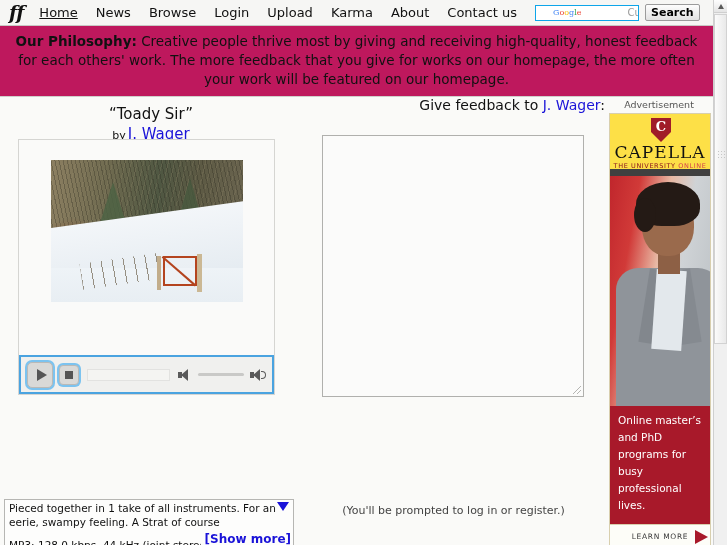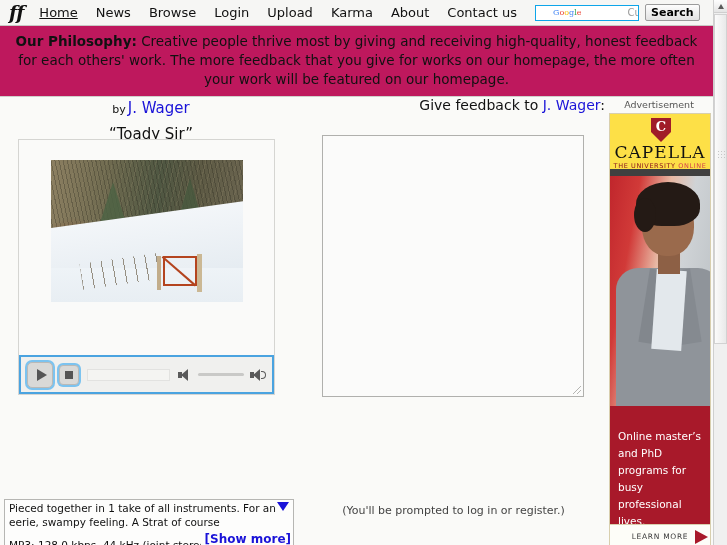--- a/index.html
+++ b/index.html
@@ -429,21 +429,21 @@
     background: #858a90;
     transform: rotate(-9deg);
   }
   #ad-text {
     position: relative;
     height: 118px;
     background: #a8192a;
     color: #fff;
     font-size: 10.5px;
     line-height: 17px;
-    padding: 22px 6px 0 8px;
+    padding: 6px 6px 0 8px;
   }
   #ad-cta {
     position: relative;
     height: 24px;
     background: #fdfdf8;
     border-top: 1px solid #d8cfae;
     display: flex; align-items: center; justify-content: center;
     font-size: 7.5px; letter-spacing: 0.7px;
     color: #3a3a3a;
     cursor: pointer;
@@ -513,24 +513,24 @@
     </div>
 
     <div id="philosophy">
       <b>Our Philosophy:</b>
       <span>Creative people thrive most by giving and receiving high-quality, honest feedback for each others' work. The more feedback that you give for works on our homepage, the more often your work will be featured on our homepage.</span>
     </div>
 
     <div id="main">
 
       <div id="left-col">
+        <div id="work-title">“Toady Sir”</div>
         <div id="work-by">
           <span>by</span><span class="author">J. Wager</span>
         </div>
-        <div id="work-title">“Toady Sir”</div>
 
         <div id="media-frame">
           <div id="photo">
             <div class="ph-sky"></div>
             <div class="ph-woods"></div>
             <div class="ph-brush"></div>
             <div class="ph-ever1"></div>
             <div class="ph-ever2"></div>
             <div class="ph-rust"></div>
             <div class="ph-snow"></div>

